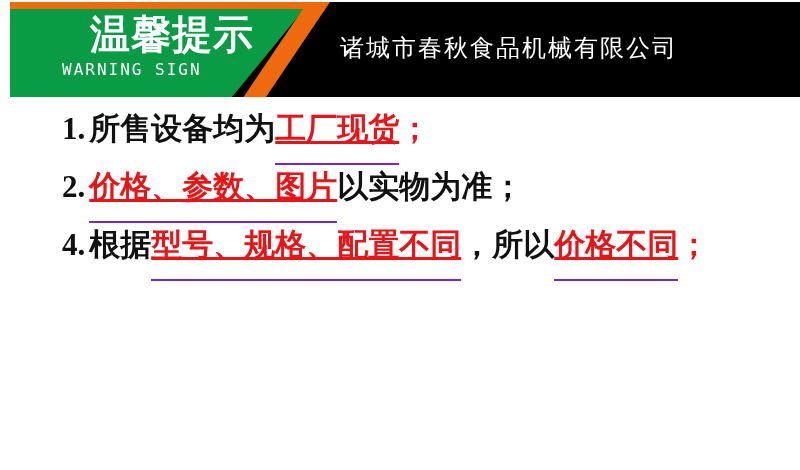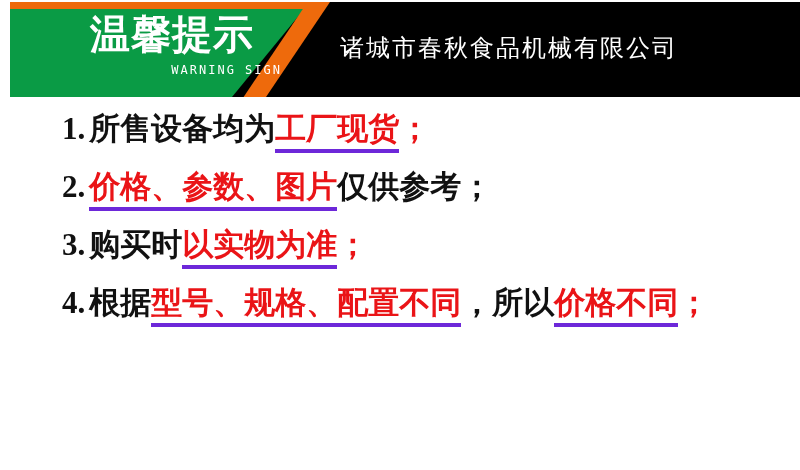--- a/index.html
+++ b/index.html
@@ -86,24 +86,24 @@
     line-height: 48px;
     letter-spacing: 1px;
     white-space: nowrap;
   }
 
   .banner-title-en {
     position: absolute;
     left: 52px;
     top: 58px;
     width: 220px;
-    text-align: right;
+    text-align: left;
     color: #ffffff;
     font-family: "DejaVu Sans Mono", "Liberation Mono", monospace;
-    font-size: 12px;
+    font-size: 16px;
     line-height: 20px;
     letter-spacing: 2px;
     white-space: nowrap;
   }
 
   .banner-company {
     position: absolute;
     left: 330px;
     top: 22px;
     width: 455px;
@@ -155,22 +155,23 @@
   .seg.black {
     color: #111111;
     margin-top: 15px;
   }
 
   .seg.red {
     color: #ea1417;
   }
 
   .seg.red.underline {
-    border-bottom: 4px solid #6d28d9;
-    padding-bottom: 3px;
+    border-bottom: 2px solid #6d28d9;
+    padding-bottom: 17px;
+    text-decoration: underline;
   }
 </style>
 </head>
 <body>
 
 <div class="page">
 
   <div class="banner">
     <div class="banner-black"></div>
     <div class="banner-green"></div>
@@ -179,18 +180,17 @@
 
     <div class="banner-title-zh">温馨提示</div>
 
     <div class="banner-title-en">WARNING SIGN</div>
 
     <div class="banner-company">诸城市春秋食品机械有限公司</div>
   </div>
 
   <ul class="notice-list" id="notice-list">
       <li class="notice-item"><span class="idx">1.</span><span class="seg black">所售设备均为</span><span class="seg red underline">工厂现货</span><span class="seg red">；</span></li>
-      <li class="notice-item"><span class="idx">2.</span><span class="seg red underline">价格、参数、图片</span><span class="seg black">仅供参考；</span></li>
-      <li class="notice-item"><span class="idx">3.</span><span class="seg black">购买时</span><span class="seg red underline">以实物为准</span><span class="seg red">；</span></li>
+      <li class="notice-item"><span class="idx">2.</span><span class="seg red underline">价格、参数、图片</span><span class="seg black">以实物为准；</span></li>
       <li class="notice-item"><span class="idx">4.</span><span class="seg black">根据</span><span class="seg red underline">型号、规格、配置不同</span><span class="seg black">，所以</span><span class="seg red underline">价格不同</span><span class="seg red">；</span></li>
     </ul>
 
 </div>
 
 </body></html>

